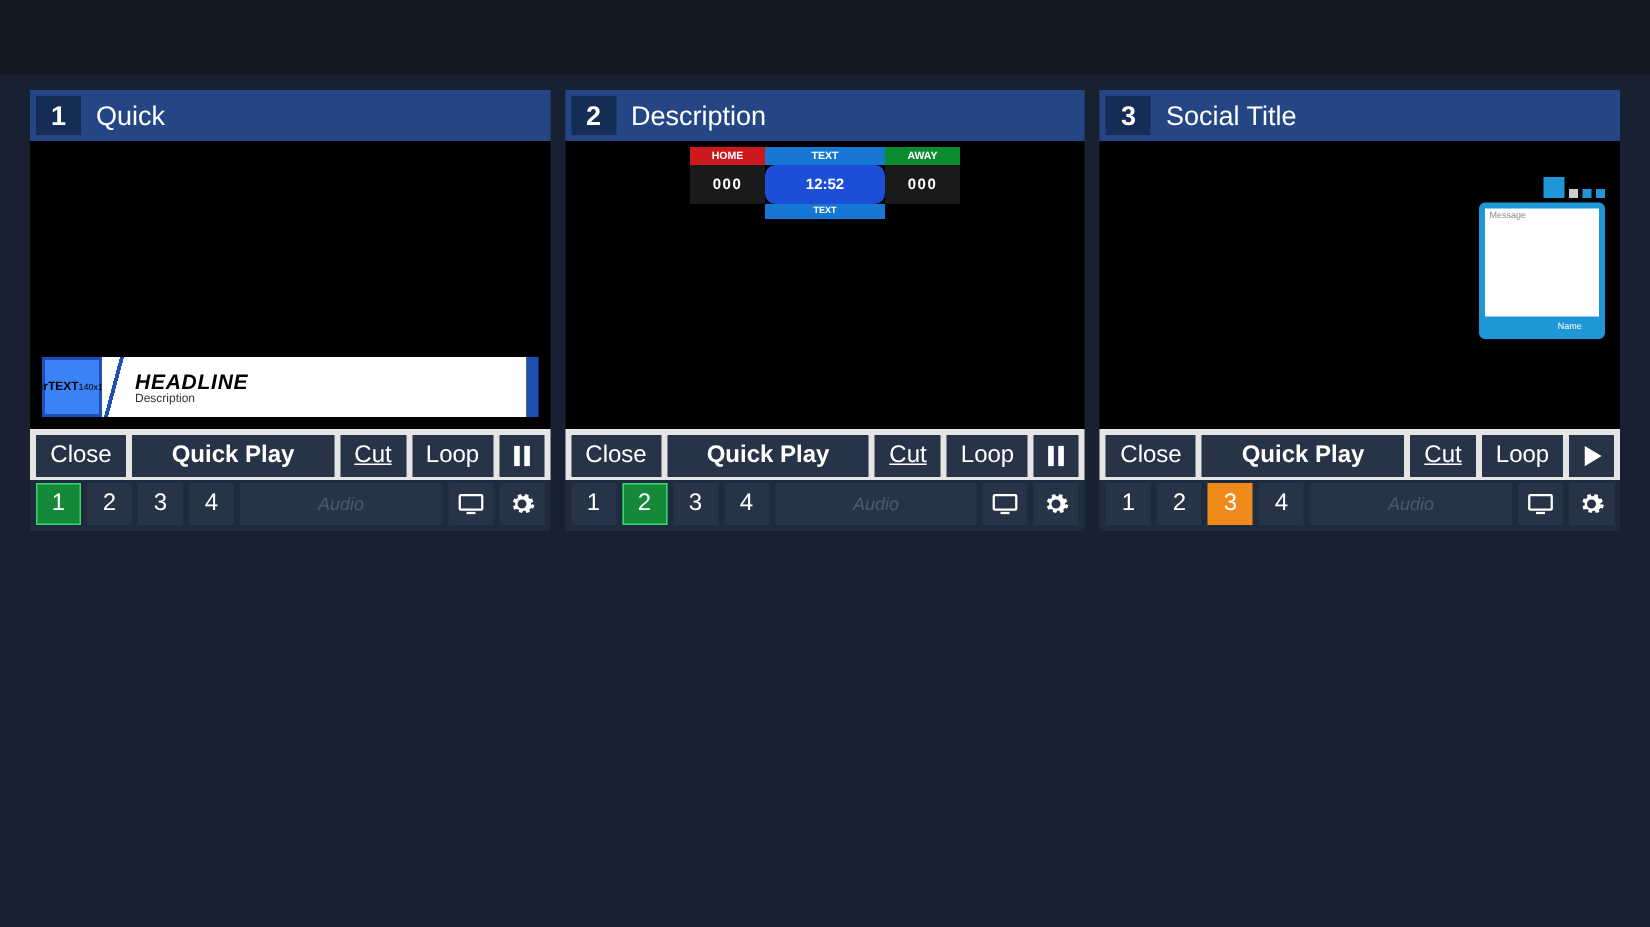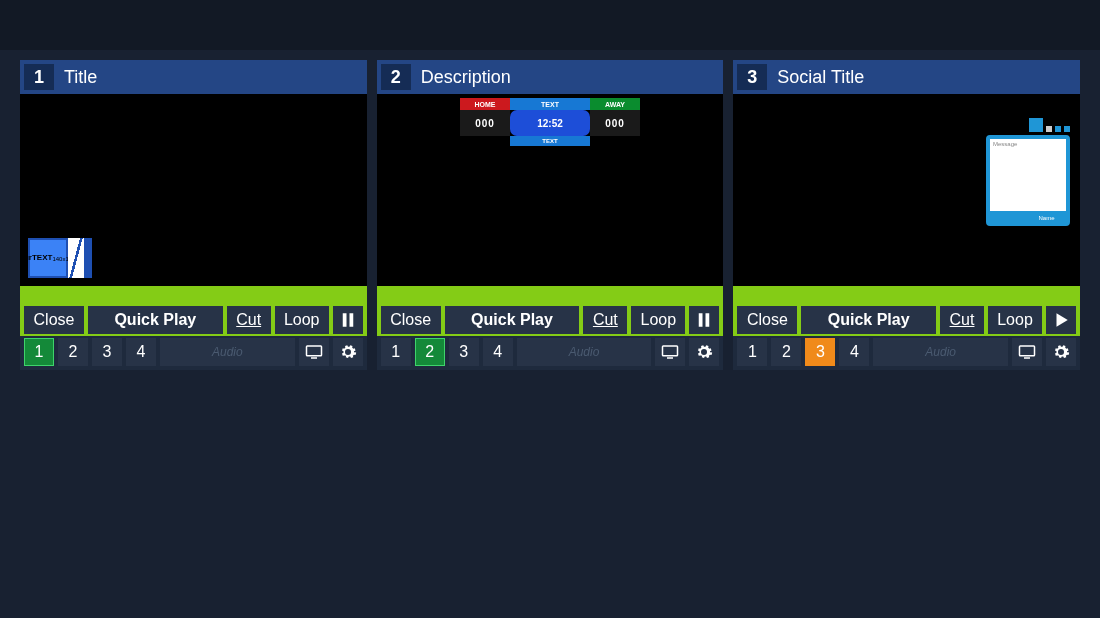--- a/index.html
+++ b/index.html
@@ -42,21 +42,21 @@
   .soc-dots { display: flex; gap: 3px; justify-content: flex-end; align-items: flex-end; margin-bottom: 3px; height: 16px;}
   .soc-dot1 { width: 14px; height: 14px; background: #1f96d6; }
   .soc-dot2 { width: 6px; height: 6px; background: #ccc; }
   .soc-dot3 { width: 6px; height: 6px; background: #1f96d6; }
   .soc-dot4 { width: 6px; height: 6px; background: #1f96d6; }
   .soc-box { border: 4px solid #1f96d6; border-radius: 4px; background: #1f96d6; }
   .soc-msg { background: #fff; color: #888; font-size: 6px; padding: 2px 3px; height: 72px; }
   .soc-name { background: #1f96d6; color: #fff; font-size: 6px; text-align: center; margin: 3px 3px 0 40px; padding: 1px 0; border-radius: 1px; }
 
   
-  .btn-row { display: flex; gap: 4px; padding: 20px 4px 2px 4px; background: #84cc16; }
+  .btn-row { display: flex; gap: 4px; padding: 4px 4px 2px 4px; background: #e5e5e5; }
   .btn-row2 { display: flex; gap: 4px; padding: 2px 4px 4px 4px; background: #1e2a3d; align-items: center; }
   .btn { height: 28px; background: #273347; display: flex; align-items: center; justify-content: center; font-size: 16px; font-weight: 300; cursor: pointer; }
   .btn.num { width: 30px; font-weight: 400; }
   .btn.num.green { background: #148939; border: 1px solid #3fd36b; }
   .btn.num.orange { background: #f08a1a; color: #fff; }
   .btn.close { width: 60px; }
   .btn.qp { flex: 1; font-weight: bold; }
   .btn.cut { width: 44px; text-decoration: underline; }
   .btn.loop { width: 54px; }
   .btn.icon { width: 30px; }
@@ -67,30 +67,34 @@
 <body>
 
 <div class="top-strip"></div>
 <div class="spacer"></div>
 
 <div class="panels">
 
   <div class="panel">
     <div class="panel-header">
       <div class="panel-num">1</div>
-      <div class="panel-title">Title</div>
+      <div class="panel-title">Quick</div>
     </div>
     <div class="preview">
       <div class="lt">
         <div class="lt-img">
           <span>Your</span>
           <span>TEXT</span>
           <span class="s2">140x140px</span>
         </div>
         <div class="lt-slant"></div>
+        <div class="lt-body">
+          <div class="lt-head">HEADLINE</div>
+          <div class="lt-desc">Description</div>
+        </div>
         <div class="lt-end"></div>
       </div>
     </div>
     <div class="btn-row">
       <div class="btn close">Close</div>
       <div class="btn qp">Quick Play</div>
       <div class="btn cut">Cut</div>
       <div class="btn loop">Loop</div>
       <div class="btn icon">
         <svg class="icon-svg" viewBox="0 0 24 24">

